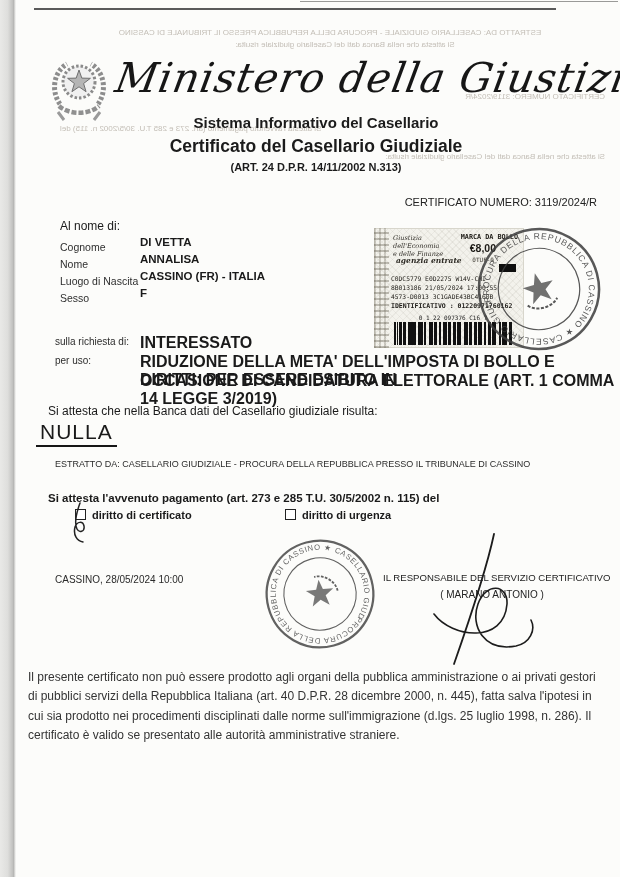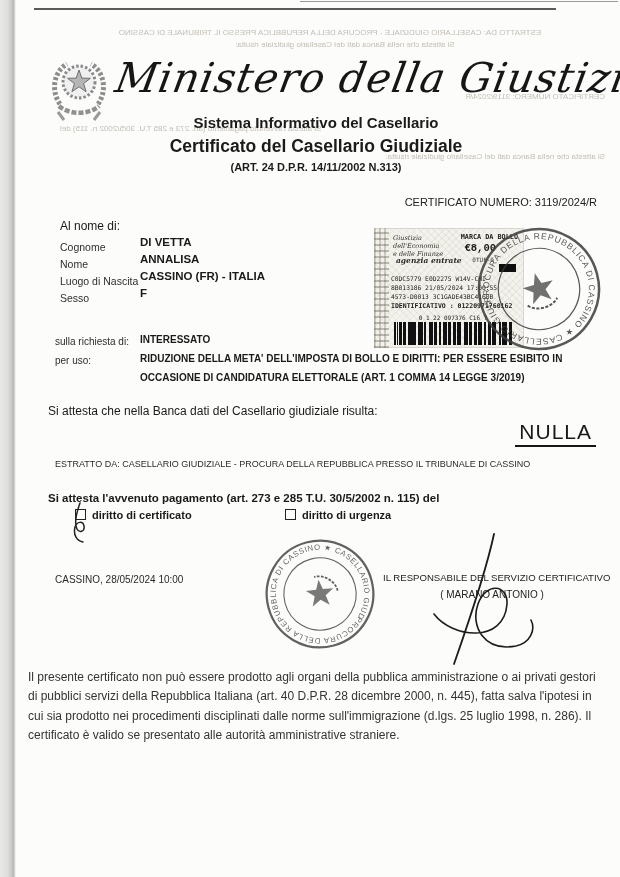--- a/index.html
+++ b/index.html
@@ -49,21 +49,21 @@
       repeating-linear-gradient(45deg,rgba(120,115,100,.08) 0 1px,transparent 1px 5px),
       repeating-linear-gradient(-45deg,rgba(120,115,100,.08) 0 1px,transparent 1px 5px);}
   .marca-band{left:0;top:0;width:15px;height:120px;
     background:
       repeating-linear-gradient(0deg,rgba(90,85,70,.35) 0 2px,transparent 2px 6px),
       repeating-linear-gradient(90deg,rgba(90,85,70,.25) 0 2px,transparent 2px 5px);}
   .m-issuer{left:19px;top:6px;width:70px;font-family:"DejaVu Serif",serif;
     font-style:italic;font-size:6.5px;line-height:1.25;color:#33302a;}
   .m-type{right:6px;top:5px;font-family:"DejaVu Sans Mono",monospace;
     font-size:6.8px;font-weight:bold;color:#23211c;}
-  .m-amount{right:28px;top:14px;font-family:Liberation Mono, monospace;
+  .m-amount{right:28px;top:14px;font-family:Liberation Sans, sans-serif;
     font-size:10.5px;font-weight:bold;color:#1d1b17;}
   .m-amount-code{right:30px;top:28px;font-family:"DejaVu Sans Mono",monospace;
     font-size:6px;color:#3a372f;}
   .m-agency{left:22px;top:28px;font-family:"DejaVu Serif",serif;font-style:italic;
     font-size:7.5px;font-weight:bold;color:#2e2b25;}
   .m-redact{right:8px;top:36px;width:17px;height:8px;background:#0e0e0e;}
   .m-codes{left:17px;top:46px;width:130px;font-family:"DejaVu Sans Mono",monospace;
     font-size:6.3px;line-height:1.45;color:#24221d;white-space:nowrap;}
   .m-ident{left:17px;top:74px;font-family:"DejaVu Sans Mono",monospace;
     font-size:6.5px;font-weight:bold;color:#1e1c18;white-space:nowrap;}
@@ -75,25 +75,25 @@
       repeating-linear-gradient(90deg,#111 0 1px,transparent 1px 3.5px),
       repeating-linear-gradient(90deg,#111 0 2px,transparent 2px 9px);}
   
   .roundstamp1{left:476px;top:226px;width:126px;height:126px;
     transform:rotate(-15deg);opacity:.85;}
   .roundstamp2{left:264px;top:538px;width:112px;height:112px;
     transform:rotate(-150deg);opacity:.8;}
   
   .req-label{font-size:10px;color:#2d2d2d;}
   .rl1{left:55px;top:336px;} .rl2{left:55px;top:355px;}
-  .req-val{font-size:10px;font-weight:bold;}
+  .req-val{font-size:16px;font-weight:bold;}
   .rv1{left:140px;top:334px;} .rv2a{left:140px;top:353px;} .rv2b{left:140px;top:372px;}
   
   .attest{left:48px;top:404px;font-size:12px;}
-  .nulla-wrap{left:36px;top:420px;width:560px;text-align:right;}
+  .nulla-wrap{left:36px;top:420px;width:560px;text-align:left;}
   .nulla{display:inline-block;font-size:21px;letter-spacing:1px;
     border-bottom:2px solid #161616;padding:0 4px 1px;}
   .extract{left:55px;top:459px;font-size:9px;color:#2b2b2b;white-space:nowrap;}
   
   .pay{left:48px;top:492px;font-size:11.5px;font-weight:bold;}
   .cb{font-size:11px;font-weight:bold;}
   .cb1{left:75px;top:509px;} .cb2{left:285px;top:509px;}
   .cbox{display:inline-block;width:9px;height:9px;border:1.4px solid #222;
     vertical-align:-1px;margin-right:6px;background:#fff;}
   .penmark{left:68px;top:500px;width:26px;height:44px;}

